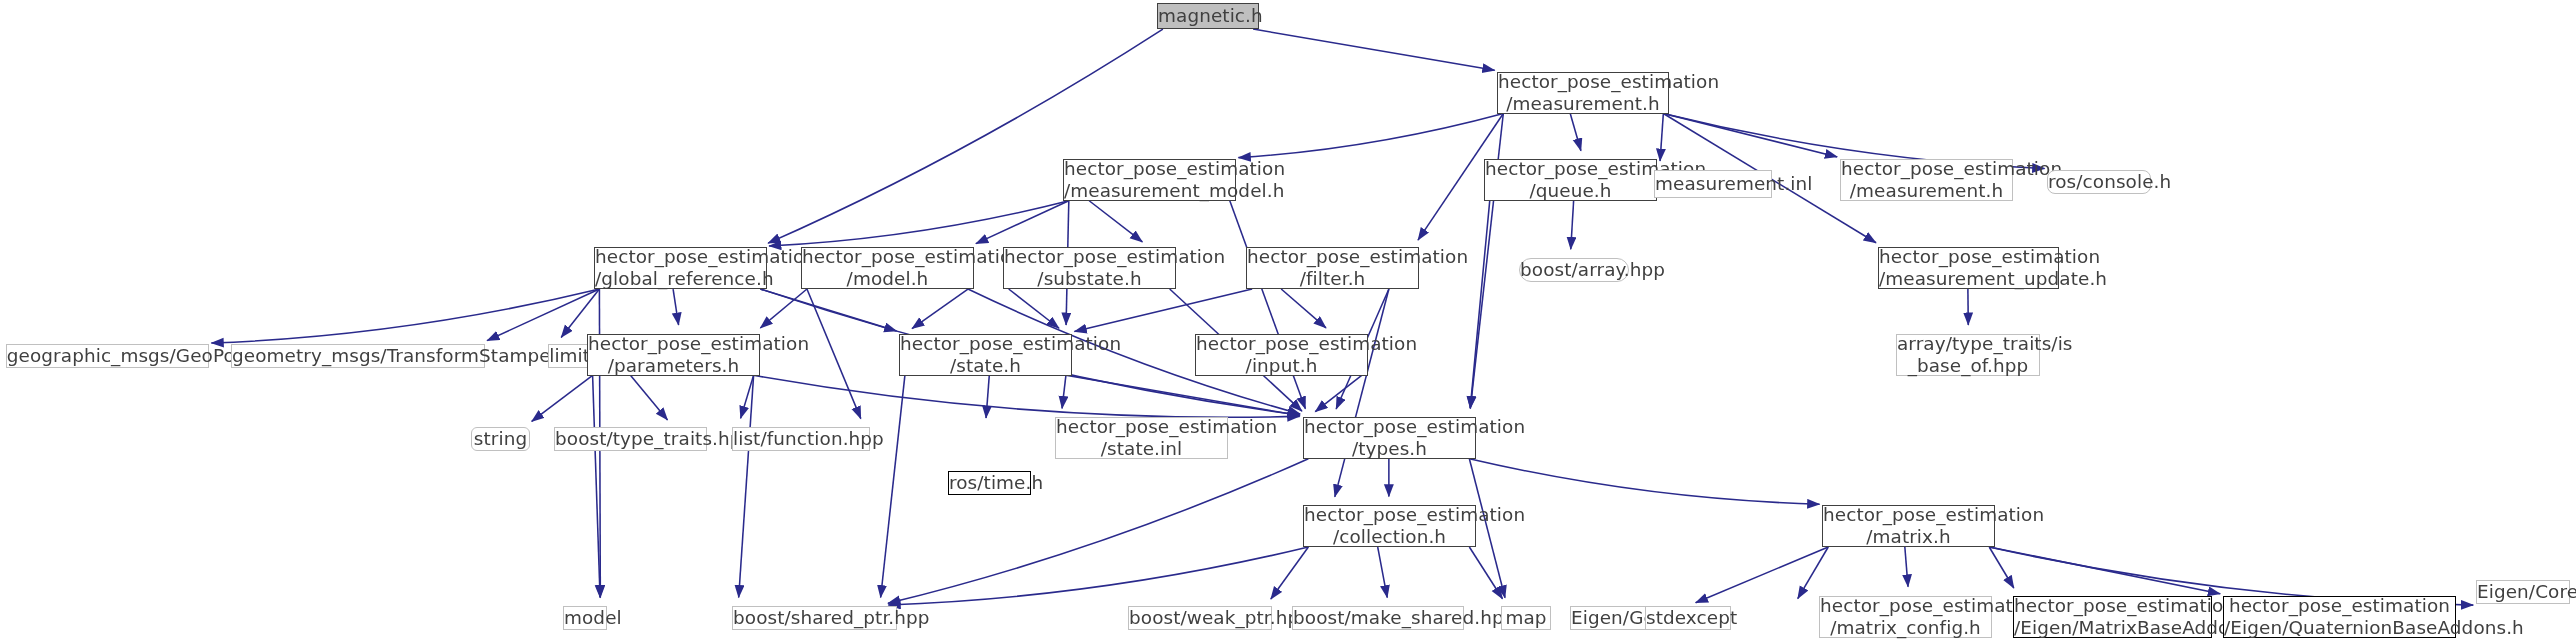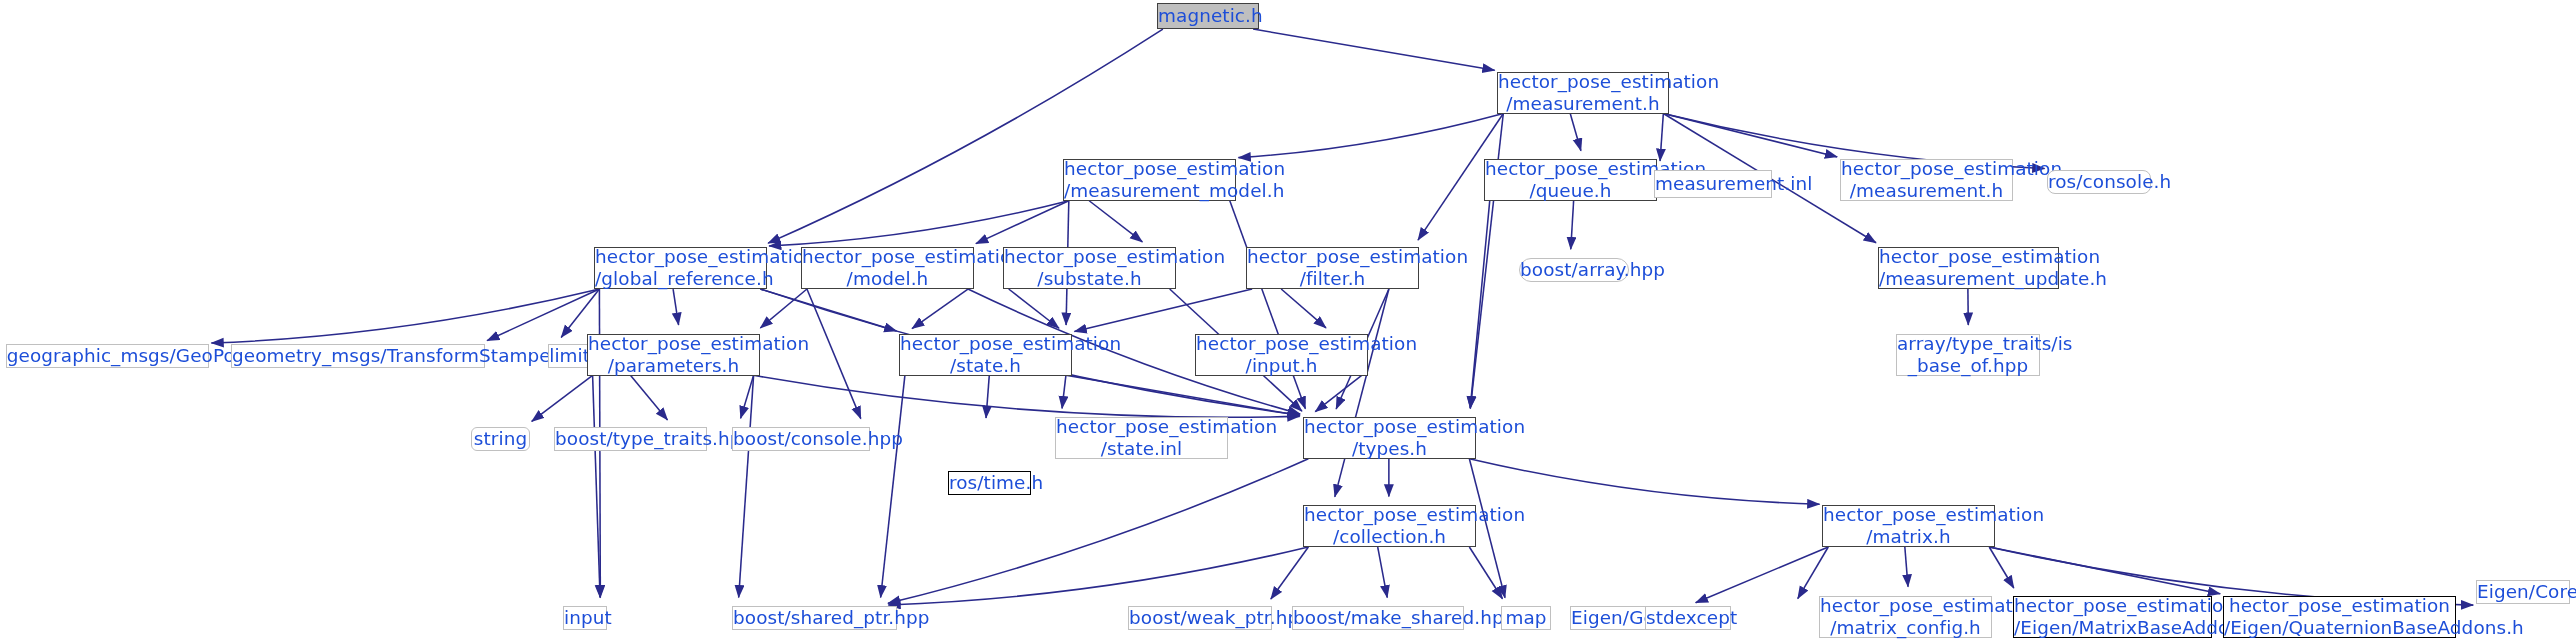--- a/index.html
+++ b/index.html
@@ -1,21 +1,21 @@
 <!DOCTYPE html>
 <html><head>
 <meta charset="utf-8">
 <style>
   html,body{margin:0;padding:0;background:#ffffff;}
   #stage{position:relative;width:2576px;height:643px;background:#ffffff;
          font-family:"DejaVu Sans","Liberation Sans",sans-serif;overflow:hidden;}
   #edges{position:absolute;left:0;top:0;width:2576px;height:643px;}
   .node{position:absolute;box-sizing:border-box;display:flex;align-items:center;
         justify-content:center;text-align:center;line-height:1.18;
-        font-size:18.4px;color:#1d4ed8;background:#ffffff;border:1px solid #c0c0c0;
+        font-size:18.4px;color:#404040;background:#ffffff;border:1px solid #c0c0c0;
         white-space:pre;letter-spacing:0.1px;}
   .node.dark{border:1.9px solid #404040;}
   .node.black{border:1.9px solid #000000;}
   .node.root{background:#bfbfbf;border:1.9px solid #404040;}
   .node span{display:block;width:100%;}
 </style>
 </head>
 <body>
 
 <div id="stage">
@@ -115,31 +115,31 @@
       <div class="node dark" style="left: 587px; top: 334px; width: 173px; height: 42px;"><span>hector_pose_estimation
 /parameters.h</span></div>
       <div class="node dark" style="left: 899px; top: 334px; width: 173px; height: 42px;"><span>hector_pose_estimation
 /state.h</span></div>
       <div class="node dark" style="left: 1195px; top: 334px; width: 173px; height: 42px;"><span>hector_pose_estimation
 /input.h</span></div>
       <div class="node " style="left: 1896px; top: 334px; width: 144px; height: 42px;"><span>array/type_traits/is
 _base_of.hpp</span></div>
       <div class="node " style="left: 471px; top: 427px; width: 59px; height: 24px; border-radius: 6px;"><span>string</span></div>
       <div class="node " style="left: 554px; top: 427px; width: 153px; height: 24px;"><span>boost/type_traits.hpp</span></div>
-      <div class="node " style="left: 732px; top: 427px; width: 138px; height: 24px;"><span>boost/console.hpp</span></div>
+      <div class="node " style="left: 732px; top: 427px; width: 138px; height: 24px;"><span>list/function.hpp</span></div>
       <div class="node black" style="left: 948px; top: 427px; width: 83px; height: 24px; margin-top: 44px;"><span>ros/time.h</span></div>
       <div class="node " style="left: 1055px; top: 417px; width: 173px; height: 42px;"><span>hector_pose_estimation
 /state.inl</span></div>
       <div class="node dark" style="left: 1303px; top: 417px; width: 173px; height: 42px;"><span>hector_pose_estimation
 /types.h</span></div>
       <div class="node dark" style="left: 1303px; top: 505px; width: 173px; height: 42px;"><span>hector_pose_estimation
 /collection.h</span></div>
       <div class="node dark" style="left: 1822px; top: 505px; width: 173px; height: 42px;"><span>hector_pose_estimation
 /matrix.h</span></div>
-      <div class="node " style="left: 563px; top: 606px; width: 44px; height: 24px;"><span>input</span></div>
+      <div class="node " style="left: 563px; top: 606px; width: 44px; height: 24px;"><span>model</span></div>
       <div class="node " style="left: 732px; top: 606px; width: 165px; height: 24px;"><span>boost/shared_ptr.hpp</span></div>
       <div class="node " style="left: 1128px; top: 606px; width: 144px; height: 24px;"><span>boost/weak_ptr.hpp</span></div>
       <div class="node " style="left: 1292px; top: 606px; width: 172px; height: 24px;"><span>boost/make_shared.hpp</span></div>
       <div class="node " style="left: 1501px; top: 606px; width: 50px; height: 24px;"><span>map</span></div>
       <div class="node " style="left: 1570px; top: 606px; width: 123px; height: 24px;"><span>Eigen/Geometry</span></div>
       <div class="node " style="left: 1645px; top: 606px; width: 86px; height: 24px;"><span>stdexcept</span></div>
       <div class="node " style="left: 1819px; top: 596px; width: 173px; height: 42px;"><span>hector_pose_estimation
 /matrix_config.h</span></div>
       <div class="node black" style="left: 2013px; top: 596px; width: 199px; height: 42px;"><span>hector_pose_estimation
 /Eigen/MatrixBaseAddons.h</span></div>

